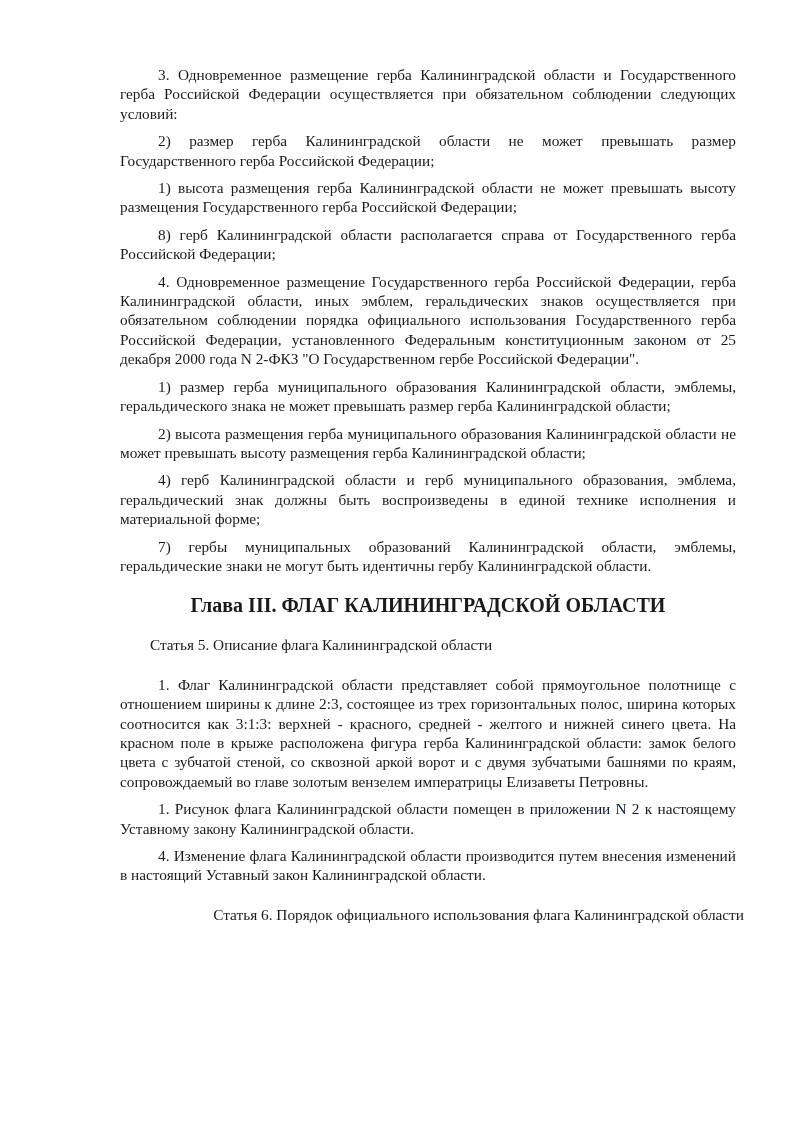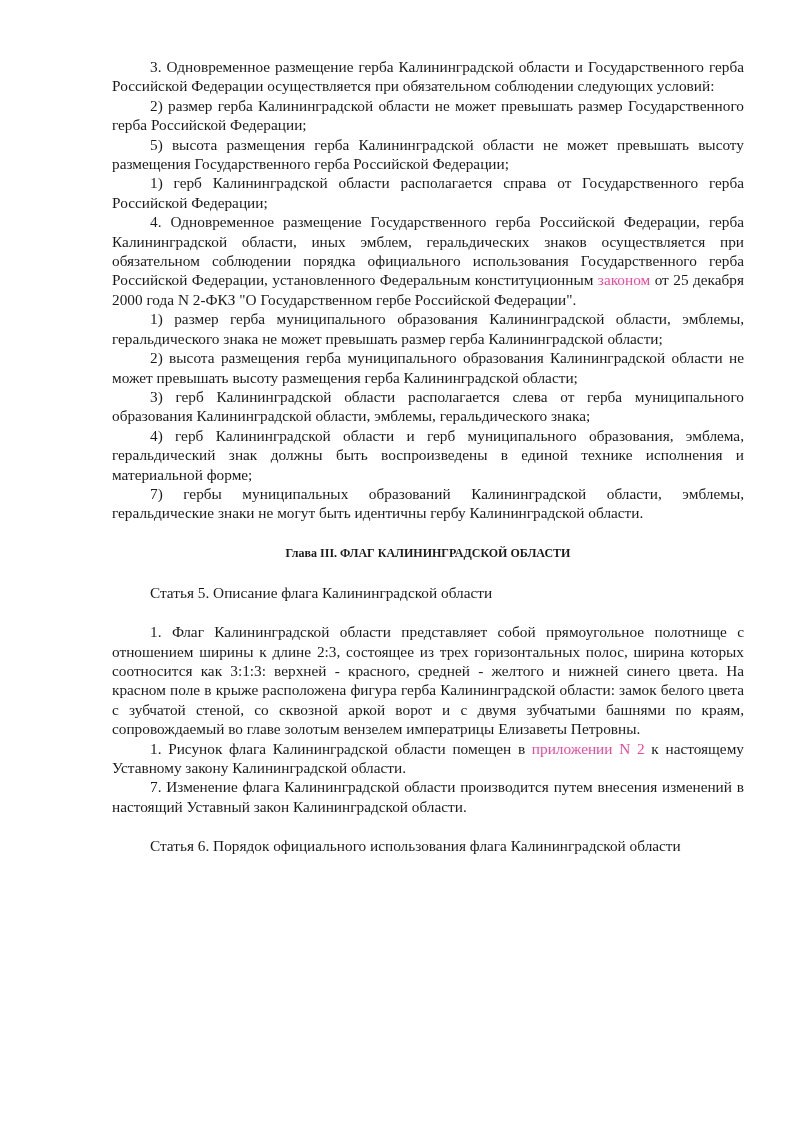--- a/index.html
+++ b/index.html
@@ -7,54 +7,53 @@
     .page {
       position: absolute;
       left: 112px;
       top: 57px;
       width: 632px;
       font-family: "Liberation Serif", serif;
       font-size: 15.3px;
       line-height: 19.4px;
       color: #1a1a1a;
     }
-    .p { text-align: justify; text-indent: 38px; margin: 0; }
-    a.lnk { color: #ec4899; text-decoration: none; }
+    .p { text-align: justify; text-indent: 38px; margin: 8px; }
+    a.lnk { color: #0f172a; text-decoration: none; }
     .chapter {
       text-align: center;
       font-weight: bold;
       margin: 21px 0 0 0;
       height: 19px;
     }
     .article {
       text-indent: 38px;
       margin: 20px 0 20px 0;
     }
-    .article.mb { margin-bottom: 22px; }
+    .article.mb { margin-bottom: 22px; text-align: right; }
   </style>
 </head>
 <body>
 
 <div class="page">
   <p class="p">3. Одновременное размещение герба Калининградской области и Государственного герба Российской Федерации осуществляется при обязательном соблюдении следующих условий:</p>
   <p class="p">2) размер герба Калининградской области не может превышать размер Государственного герба Российской Федерации;</p>
-  <p class="p">5) высота размещения герба Калининградской области не может превышать высоту размещения Государственного герба Российской Федерации;</p>
-  <p class="p">1) герб Калининградской области располагается справа от Государственного герба Российской Федерации;</p>
+  <p class="p">1) высота размещения герба Калининградской области не может превышать высоту размещения Государственного герба Российской Федерации;</p>
+  <p class="p">8) герб Калининградской области располагается справа от Государственного герба Российской Федерации;</p>
 
   <p class="p"><span>4. Одновременное размещение Государственного герба Российской Федерации, герба Калининградской области, иных эмблем, геральдических знаков осуществляется при обязательном соблюдении порядка официального использования Государственного герба Российской Федерации, установленного Федеральным конституционным </span><a class="lnk" href="#">законом</a><span> от 25 декабря 2000 года N 2-ФКЗ "О Государственном гербе Российской Федерации".</span></p>
 
   <p class="p">1) размер герба муниципального образования Калининградской области, эмблемы, геральдического знака не может превышать размер герба Калининградской области;</p>
   <p class="p">2) высота размещения герба муниципального образования Калининградской области не может превышать высоту размещения герба Калининградской области;</p>
-  <p class="p">3) герб Калининградской области располагается слева от герба муниципального образования Калининградской области, эмблемы, геральдического знака;</p>
   <p class="p">4) герб Калининградской области и герб муниципального образования, эмблема, геральдический знак должны быть воспроизведены в единой технике исполнения и материальной форме;</p>
   <p class="p">7) гербы муниципальных образований Калининградской области, эмблемы, геральдические знаки не могут быть идентичны гербу Калининградской области.</p>
 
 
-  <h2 class="chapter" style="font-size:12px;">Глава III. ФЛАГ КАЛИНИНГРАДСКОЙ ОБЛАСТИ</h2>
+  <h2 class="chapter" style="font-size:20px;">Глава III. ФЛАГ КАЛИНИНГРАДСКОЙ ОБЛАСТИ</h2>
 
   <div class="article">Статья 5. Описание флага Калининградской области</div>
 
   <p class="p">1. Флаг Калининградской области представляет собой прямоугольное полотнище с отношением ширины к длине 2:3, состоящее из трех горизонтальных полос, ширина которых соотносится как 3:1:3: верхней - красного, средней - желтого и нижней синего цвета. На красном поле в крыже расположена фигура герба Калининградской области: замок белого цвета с зубчатой стеной, со сквозной аркой ворот и с двумя зубчатыми башнями по краям, сопровождаемый во главе золотым вензелем императрицы Елизаветы Петровны.</p>
   <p class="p"><span>1. Рисунок флага Калининградской области помещен в </span><a class="lnk" href="#">приложении N 2</a><span> к настоящему Уставному закону Калининградской области.</span></p>
-  <p class="p">7. Изменение флага Калининградской области производится путем внесения изменений в настоящий Уставный закон Калининградской области.</p>
+  <p class="p">4. Изменение флага Калининградской области производится путем внесения изменений в настоящий Уставный закон Калининградской области.</p>
 
   <div class="article mb">Статья 6. Порядок официального использования флага Калининградской области</div>
 </div>
 
 </body></html>

